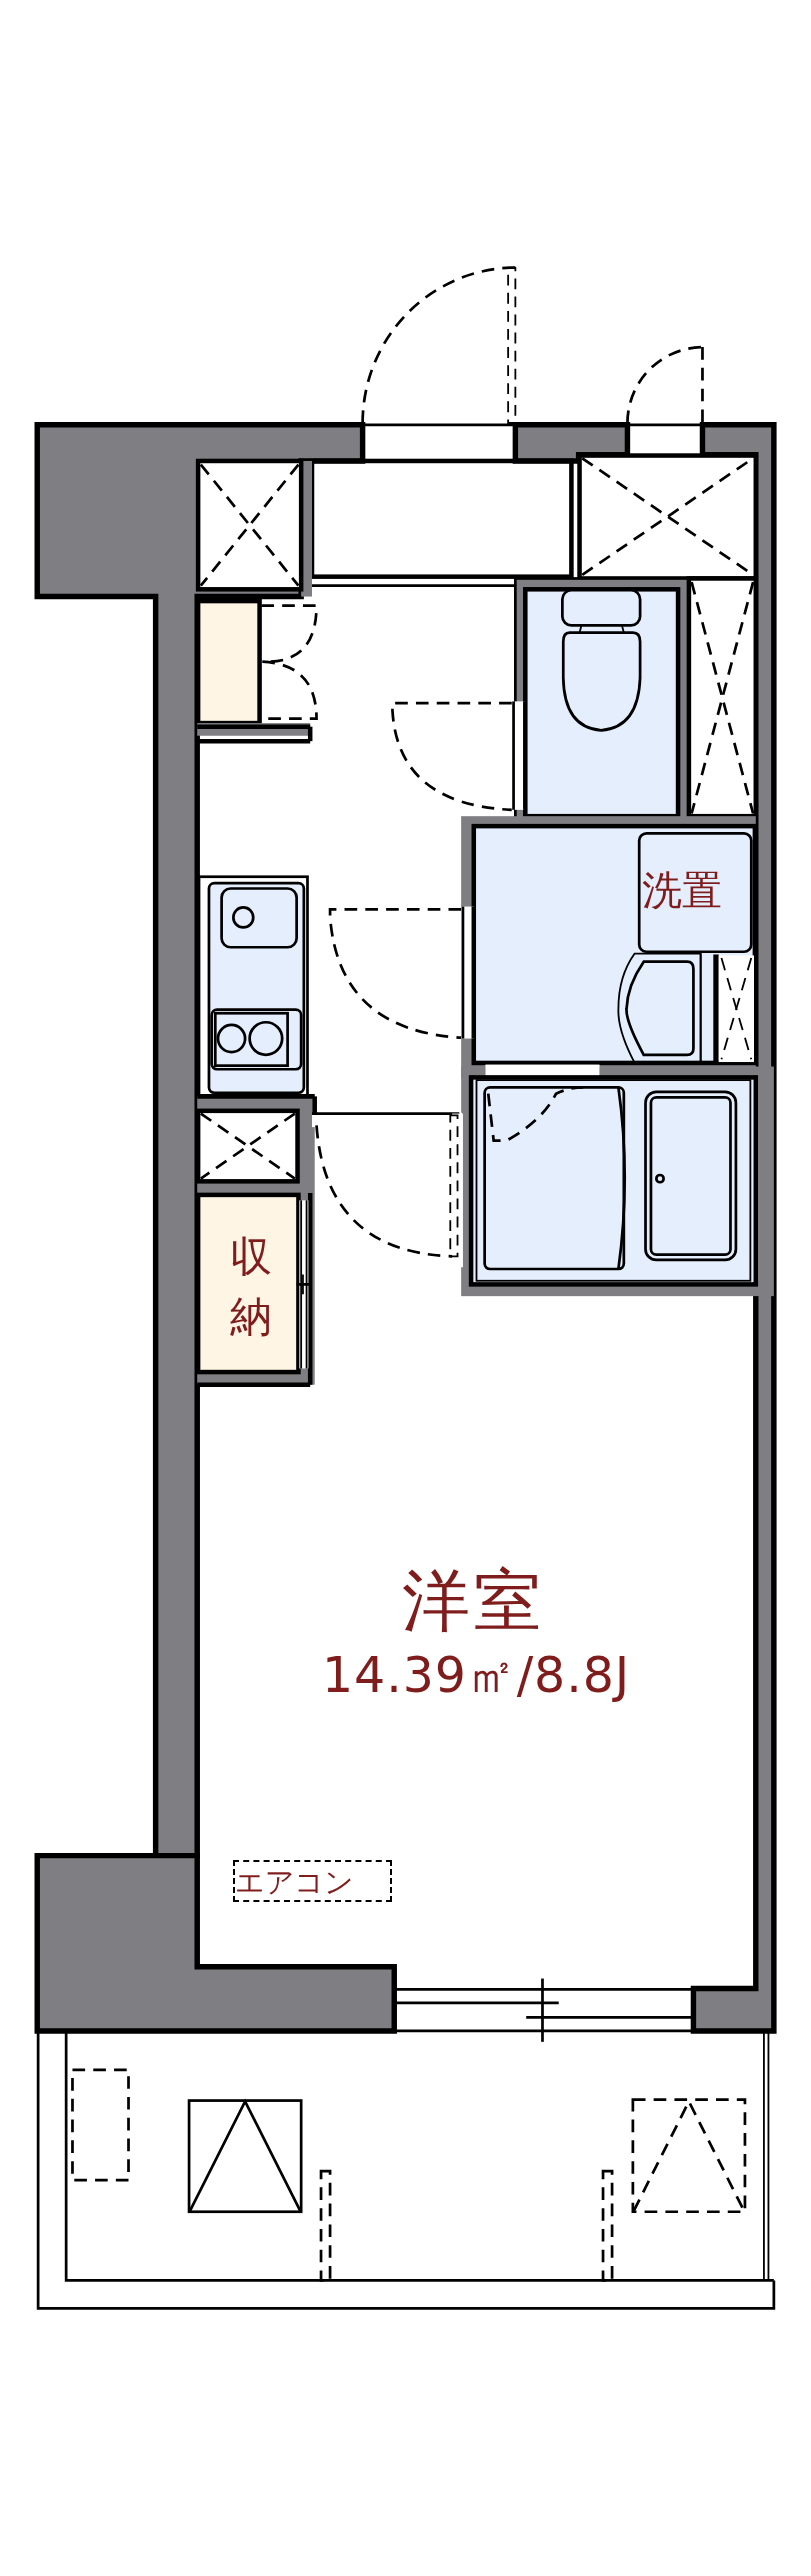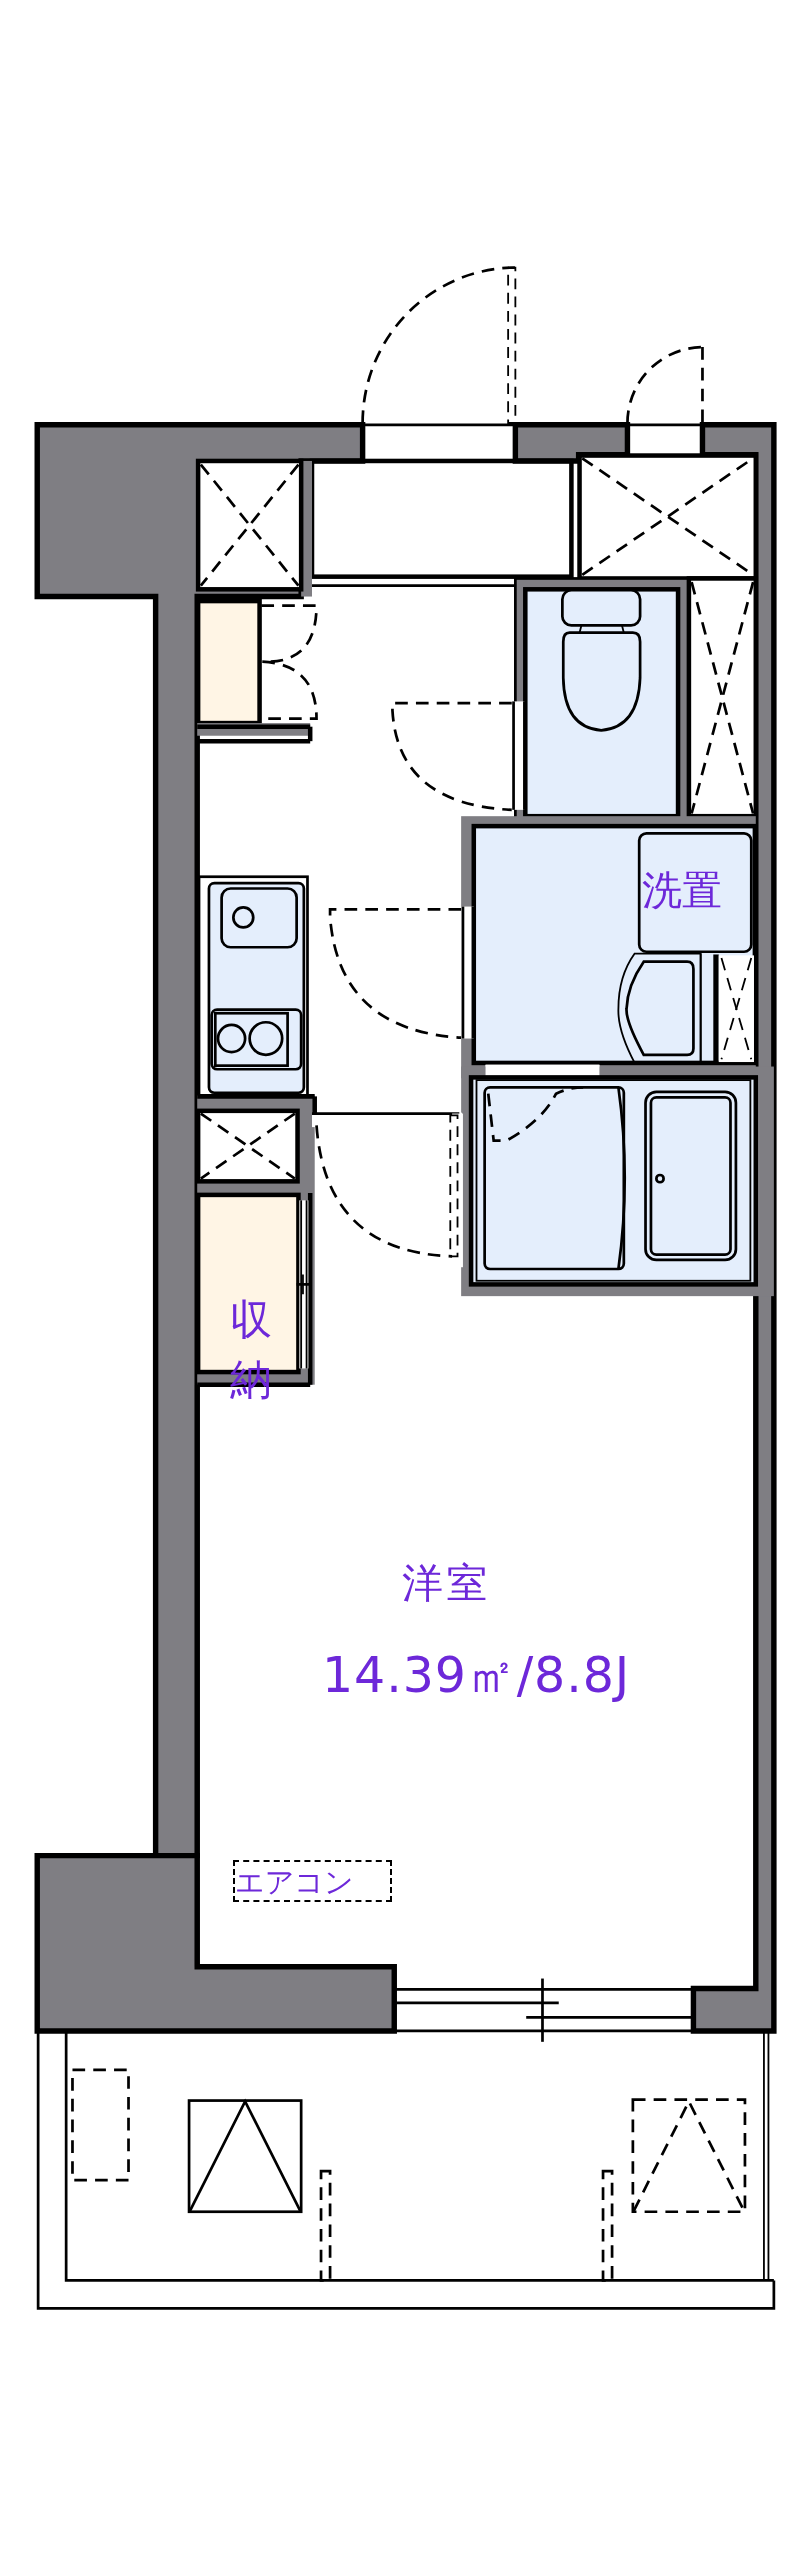--- a/index.html
+++ b/index.html
@@ -7,25 +7,25 @@
   #plan { position: absolute; left: 0; top: 0; width: 812px; height: 2576px; }
   .wall { fill: #7f7e83; stroke: #000; stroke-width: 6; stroke-linejoin: miter; }
   .wallfill { fill: #7f7e83; stroke: none; }
   .line { fill: none; stroke: #000; stroke-width: 5; }
   .thin { fill: none; stroke: #000; stroke-width: 3; }
   .hair { fill: none; stroke: #000; stroke-width: 2; }
   .dash { fill: none; stroke: #000; stroke-width: 3; stroke-dasharray: 14 9; }
   .wet { fill: #e4eefc; }
   .cream { fill: #fff5e5; }
   .white { fill: #ffffff; }
-  .lbl { position: absolute; color: #6d28d9; font-family: "DejaVu Sans", sans-serif; white-space: nowrap; }
-  .room-name { left: 402px; top: 1556px; font-size: 41px; letter-spacing: 3.6px; }
+  .lbl { position: absolute; color: #7f1d1d; font-family: "DejaVu Sans", sans-serif; white-space: nowrap; }
+  .room-name { left: 402px; top: 1556px; font-size: 68px; letter-spacing: 3.6px; }
   .room-size { left: 322px; top: 1643px; font-size: 49px; letter-spacing: 0.9px; }
   .wash-lbl { left: 642px; top: 863px; font-size: 40px; }
-  .stor-lbl { left: 224px; top: 1290px; font-size: 42px; line-height: 60px; width: 54px; text-align: center; white-space: normal; }
+  .stor-lbl { left: 224px; top: 1227px; font-size: 42px; line-height: 60px; width: 54px; text-align: center; white-space: normal; }
   .ac-lbl { left: 233px; top: 1860px; font-size: 29px; width: 159px; height: 42px; text-align: left; line-height: 40px; border: 2.7px dashed #000; box-sizing: border-box; }
 </style>
 </head>
 <body>
 
 <svg id="plan" viewBox="0 0 898 2850" xmlns="http://www.w3.org/2000/svg">
 
   <g>
     <path class="dash" d="M401 468 A170 172 0 0 1 570 296"></path>
     <rect class="hair" x="562" y="296" width="8" height="172" style="stroke-dasharray:12 8"></rect>

